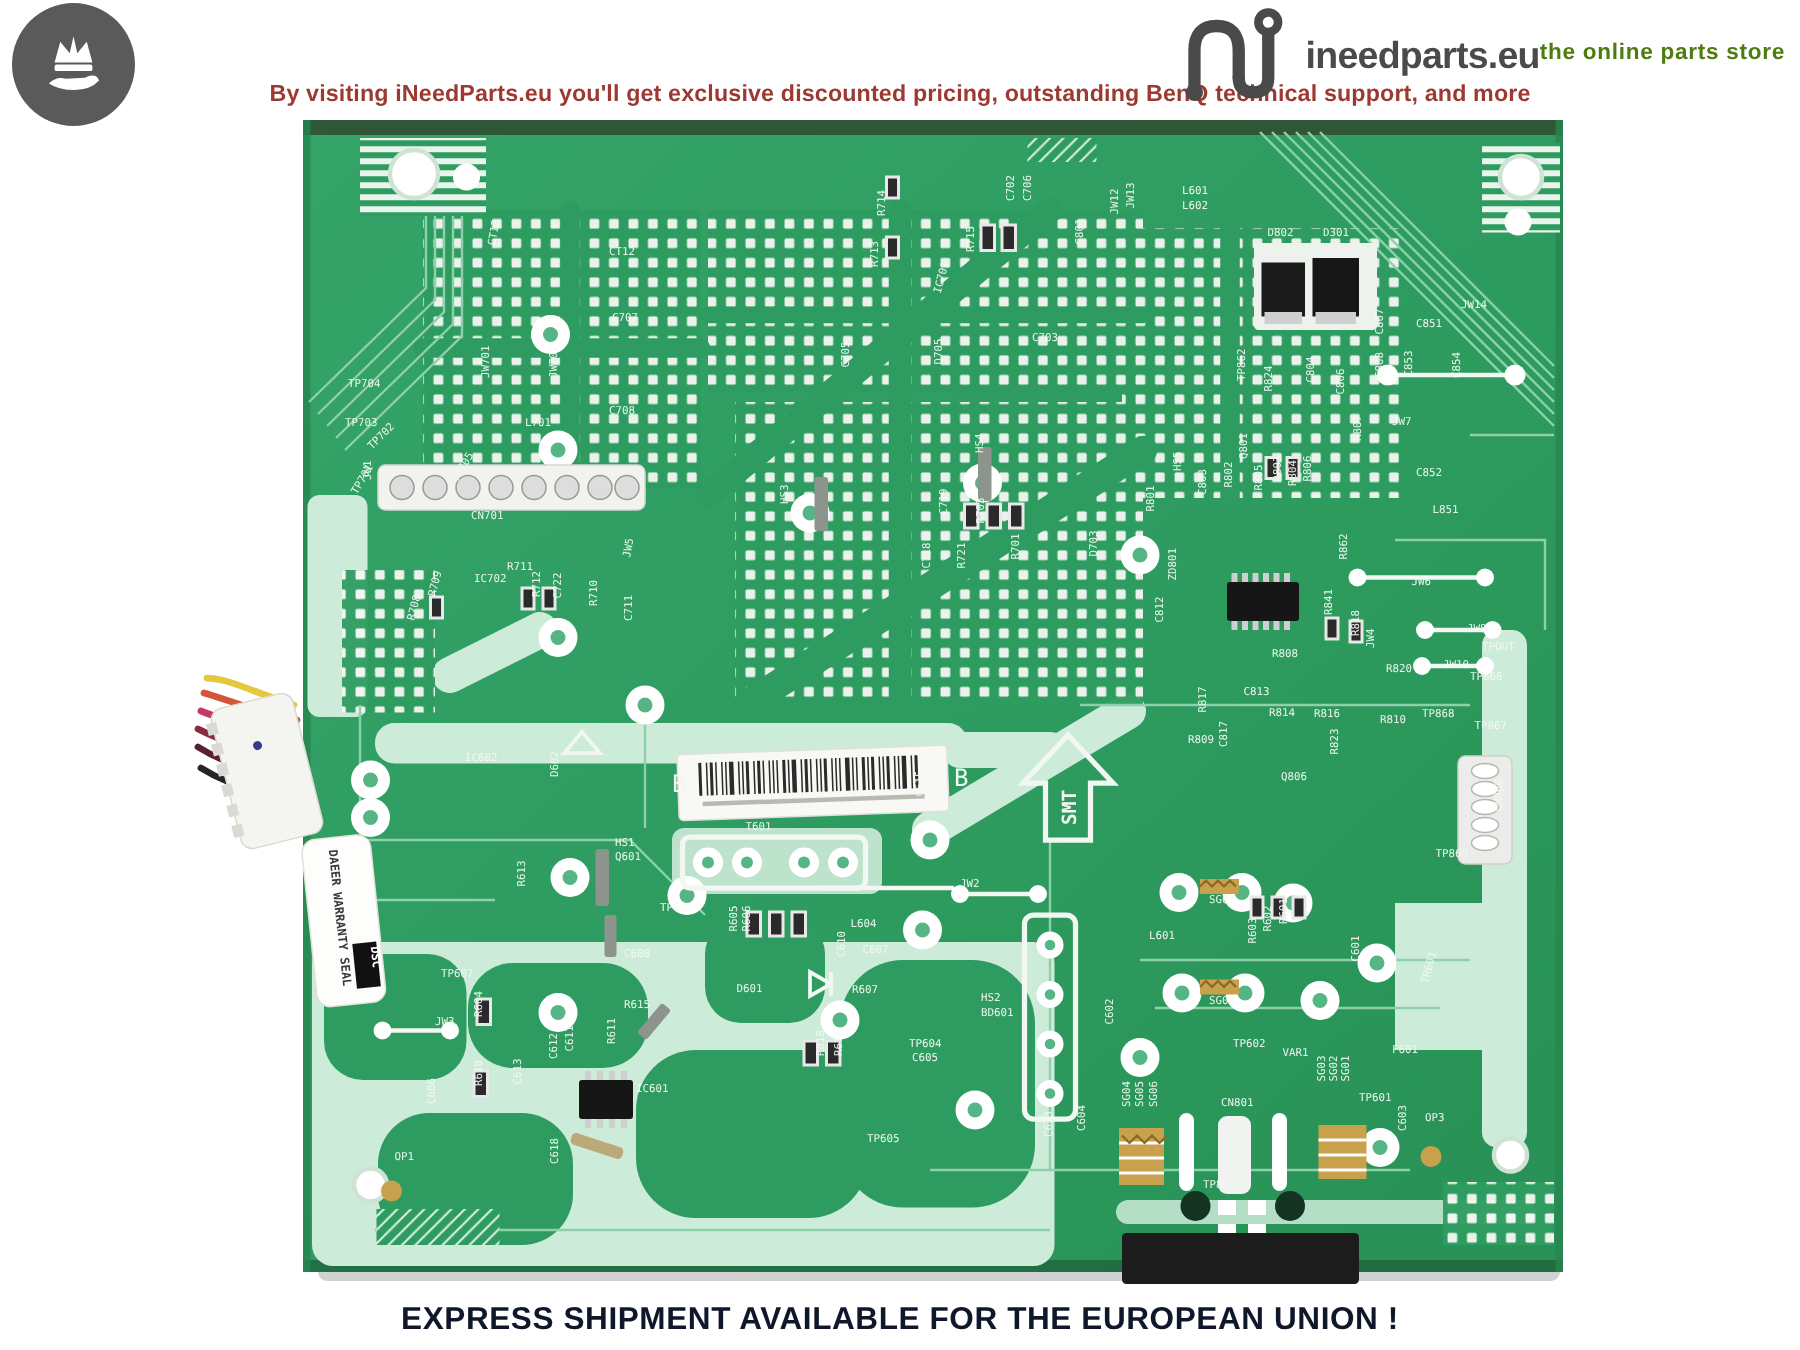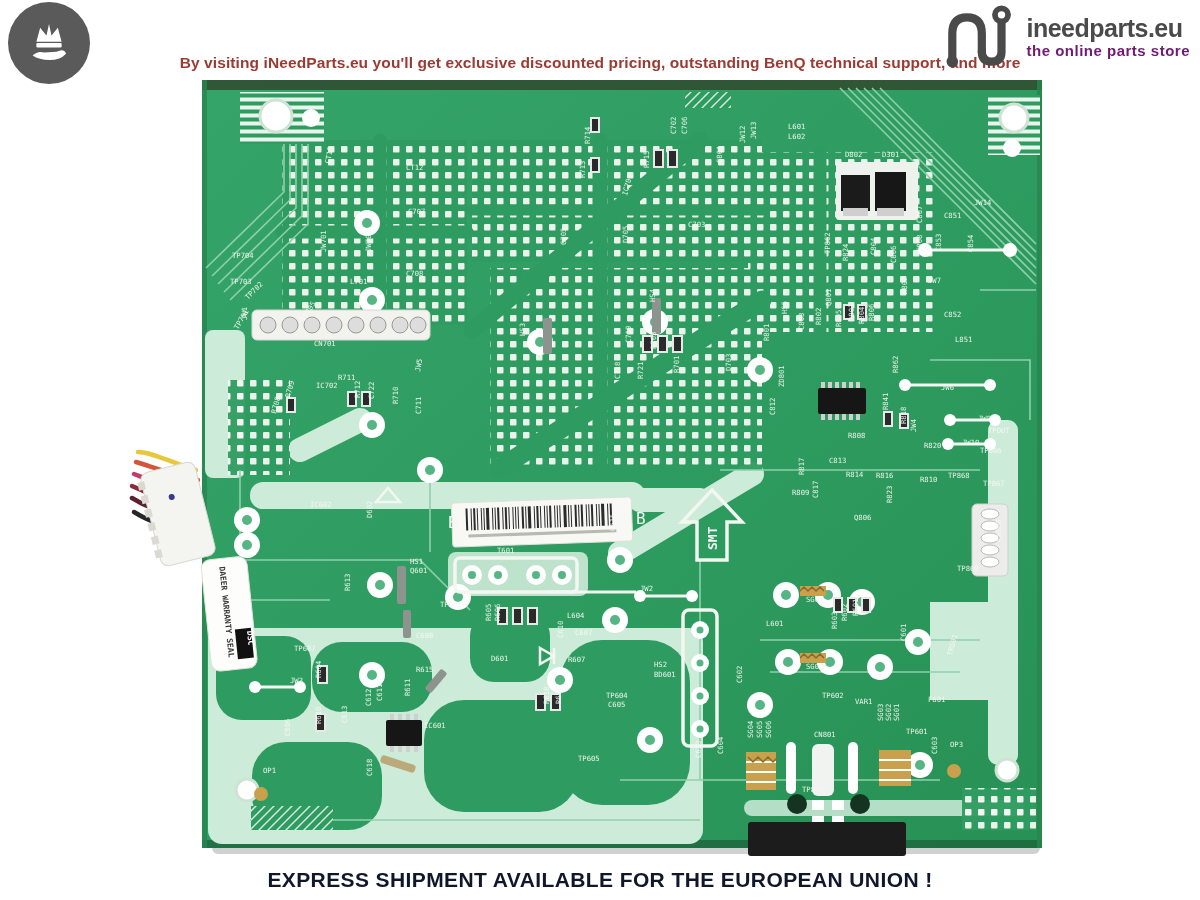--- a/index.html
+++ b/index.html
@@ -6,23 +6,23 @@
   #stage{position:relative;width:1200px;height:900px;background:#ffffff;overflow:hidden;
          font-family:"Liberation Sans",sans-serif;}
   #board-svg{position:absolute;left:0;top:0;}
   .promo{position:absolute;left:0;right:0;top:54px;text-align:center;
          font-size:15.5px;font-weight:bold;color:#9c3a31;letter-spacing:0.1px;}
   .footer{position:absolute;left:0;right:0;top:868px;text-align:center;
           font-size:21px;font-weight:bold;color:#0f172a;letter-spacing:0.4px;}
   .badge{position:absolute;left:8px;top:2px;width:82px;height:82px;border-radius:50%;
          background:#5a5a5a;display:flex;align-items:center;justify-content:center;}
   .brand{position:absolute;right:10px;top:4px;display:flex;align-items:center;gap:4px;}
-  .brand-text{display:flex;flex-direction:column;line-height:1;}
+  .brand-text{display:flex;flex-direction:row;line-height:1;}
   .brand-name{font-size:25px;font-weight:bold;color:#4a4a4a;letter-spacing:-0.5px;}
-  .brand-tag{font-size:15px;font-weight:bold;color:#701a75;margin-top:2px;letter-spacing:0.5px;}
+  .brand-tag{font-size:15px;font-weight:bold;color:#4d7c0f;margin-top:2px;letter-spacing:0.5px;}
   #silk-labels text{fill:#f4f9f3;font-family:"DejaVu Sans Mono",monospace;opacity:0.95;}
 </style>
 </head>
 <body>
 
 <div id="stage">
 
   <svg id="board-svg" width="1200" height="900" viewBox="0 0 1200 900">
     <defs>
       <linearGradient id="boardGrad" x1="0" y1="0" x2="1" y2="1">

